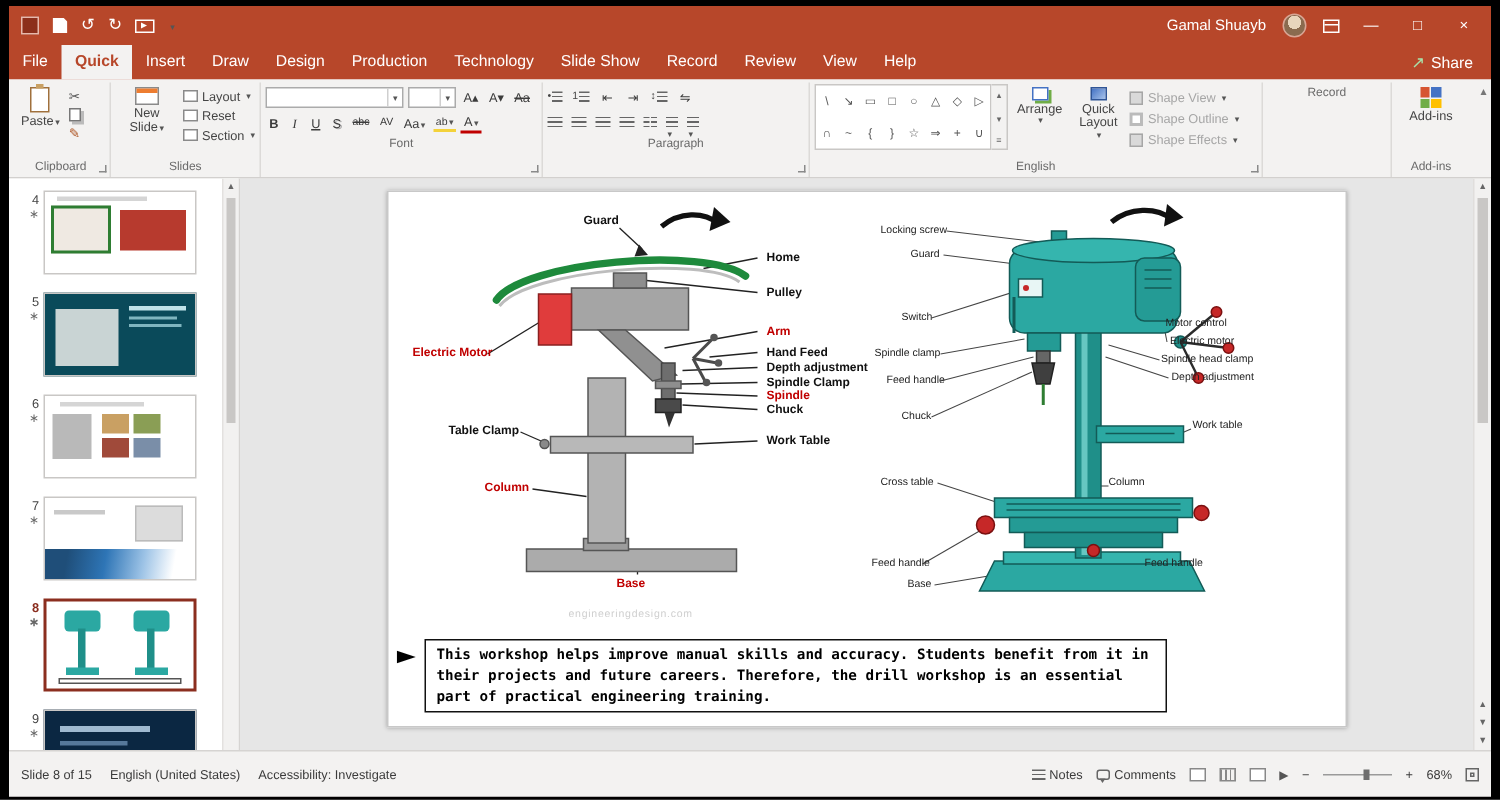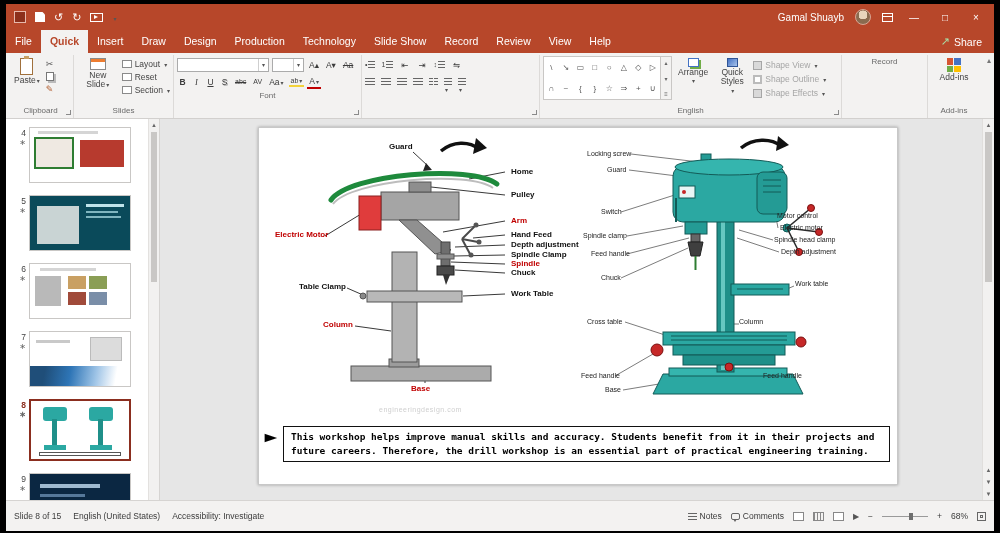--- a/index.html
+++ b/index.html
@@ -114,21 +114,21 @@
   .as-btn { height:12px; font-size:6px; color:#666; text-align:center; line-height:12px; }
   .as-thumb { position:absolute; left:2px; right:2px; top:13px; height:150px; background:#C9C7C5; }
   .as-bottom { position:absolute; bottom:0; left:0; right:0; }
 
   .diag { position:absolute; }
   .diag svg { position:absolute; left:0; top:0; }
   .dl { position:absolute; font-size:8px; font-weight:bold; color:#111; white-space:nowrap; }
   .rl { position:absolute; font-size:7px; color:#222; white-space:nowrap; }
   .red { color:#C00000; }
   .watermark { position:absolute; font-size:7px; color:#CFCFCF; letter-spacing:.5px; }
-  .caption { position:absolute; left:24px; top:298px; width:607px; border:1.5px solid #111;
+  .caption { position:absolute; left:24px; top:298px; width:495px; border:1.5px solid #111;
              background:#fff; padding:3px 7px; font-family:"DejaVu Sans Mono", monospace;
              font-weight:bold; font-size:9.5px; line-height:1.45; color:#000; }
   .cap-arrow { position:absolute; left:5px; top:301px; font-size:14px; color:#000; transform:scaleX(1.5); }
 
   .notesbar { height:20px; background:#F0F0F0; border-top:1px solid #D6D4D2; display:flex;
               align-items:center; padding-left:12px; font-size:10px; color:#4a4a4a; flex:0 0 auto; }
 
   
   .statusbar { height:15px; background:#F3F2F1; border-top:1px solid #D6D4D2; display:flex;
                align-items:center; gap:12px; font-size:8.5px; color:#3b3b3b; padding:15px 8px; flex:0 0 auto; }
@@ -286,20 +286,21 @@
           <span class="bars"></span>
           <span class="bars"></span>
           <span class="icflex">
             <span class="bars" style="width:4px"></span>
               <span class="bars" style="width:4px"></span>
             </span>
           <span class="bars dd" style="width:8px"></span>
           <span class="bars dd" style="width:8px"></span>
         </div>
       </div>
+      <div class="glabel">Paragraph</div>
       <span class="launch"></span>
     </div>
 
     <div class="group" style="width:302px">
       <div class="gbody">
         <div style="display:flex">
           <div class="gallery">
             <span>\</span>
               <span>↘</span>
             <span>▭</span>
@@ -322,21 +323,21 @@
               <span>▾</span>
               <span>≡</span>
           </div>
         </div>
         <div class="bigbtn dd">
           <span class="ic-stack"></span>
           <span>Arrange</span>
         </div>
         <div class="bigbtn dd" style="width:36px">
           <span class="ic-qs"></span>
-          <span>Quick Styles</span>
+          <span>Quick Layout</span>
         </div>
         <div class="fillcol">
           <span class="fillrow dd">
             <span class="ic-graysq"></span>
             <span>Shape View</span>
             </span>
           <span class="fillrow dd">
             <span class="ic-grayol"></span>
             <span>Shape Outline</span>
             </span>

